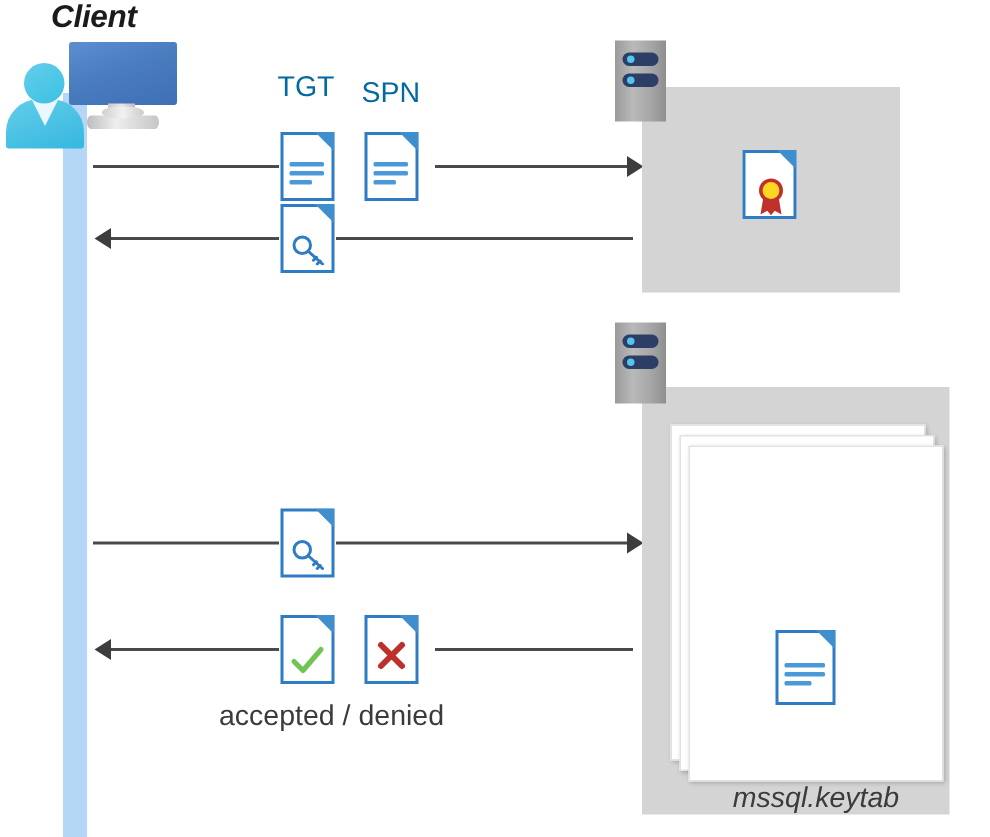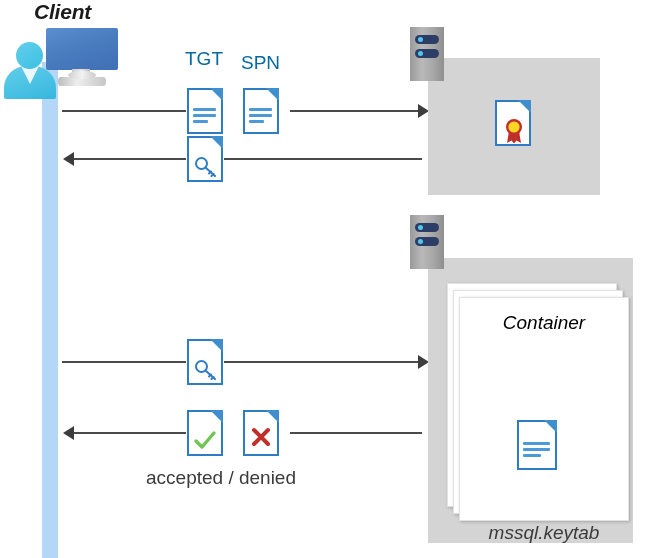--- a/index.html
+++ b/index.html
@@ -292,21 +292,20 @@
 
   <div class="abs graybox" style="left:428px;top:258px;width:205px;height:285px;"></div>
   <div class="abs rack" style="left:410px;top:215px;">
     <div class="bar b1"></div>
       <div class="bar b2"></div>
   </div>
 
   <div class="abs card" style="left:447px;top:283px;width:168px;height:222px;"></div>
   <div class="abs card" style="left:453px;top:290px;width:168px;height:222px;"></div>
   <div class="abs card" style="left:459px;top:297px;width:168px;height:222px;">
-    <div class="container-title" style="position:absolute;left:0;top:14px;">Container</div>
 
 
     <div class="doc" style="left:57px;top:122px;width:40px;height:50px;">
       <div class="sheet"></div>
         <div class="fold"></div>
       <div class="lines" style="top:22px;">
           <i></i>
           <i></i>
           <i></i>
         </div>

